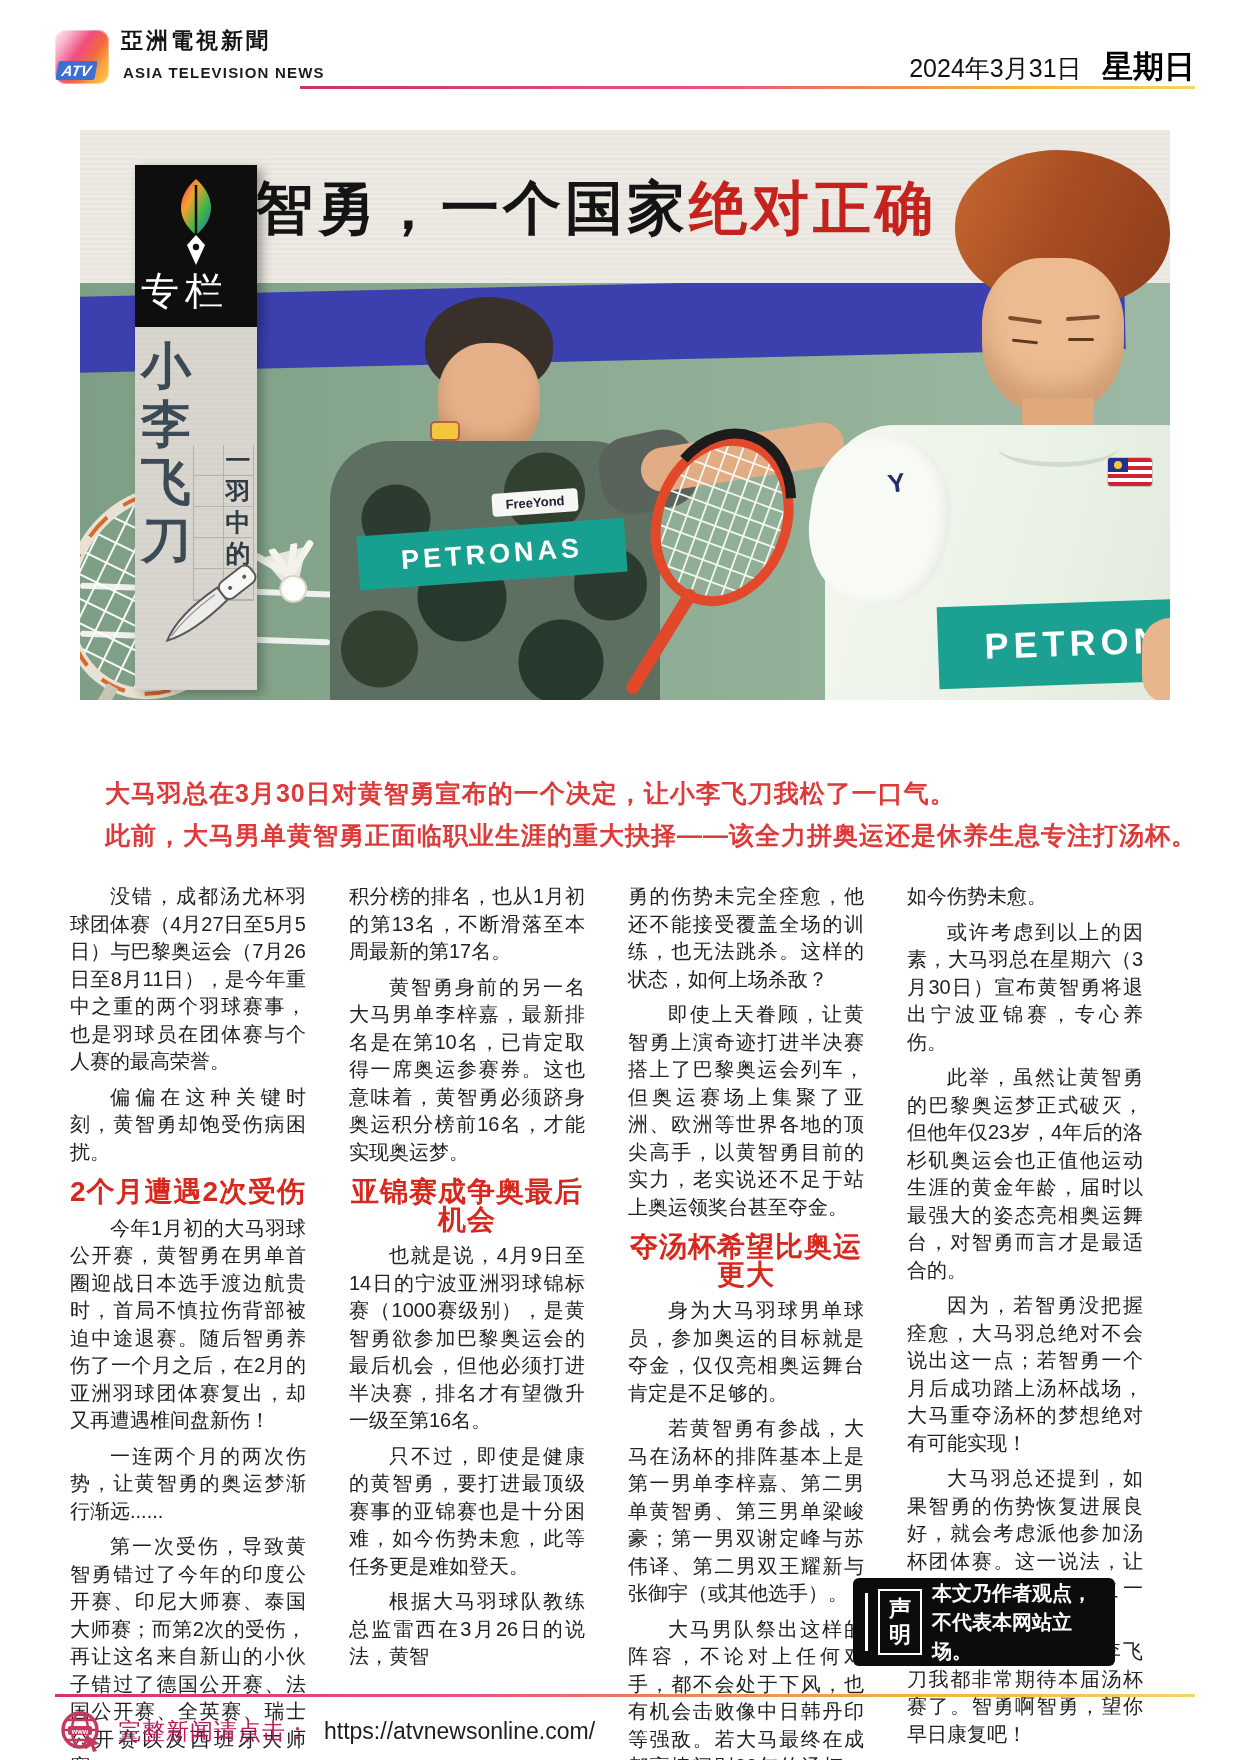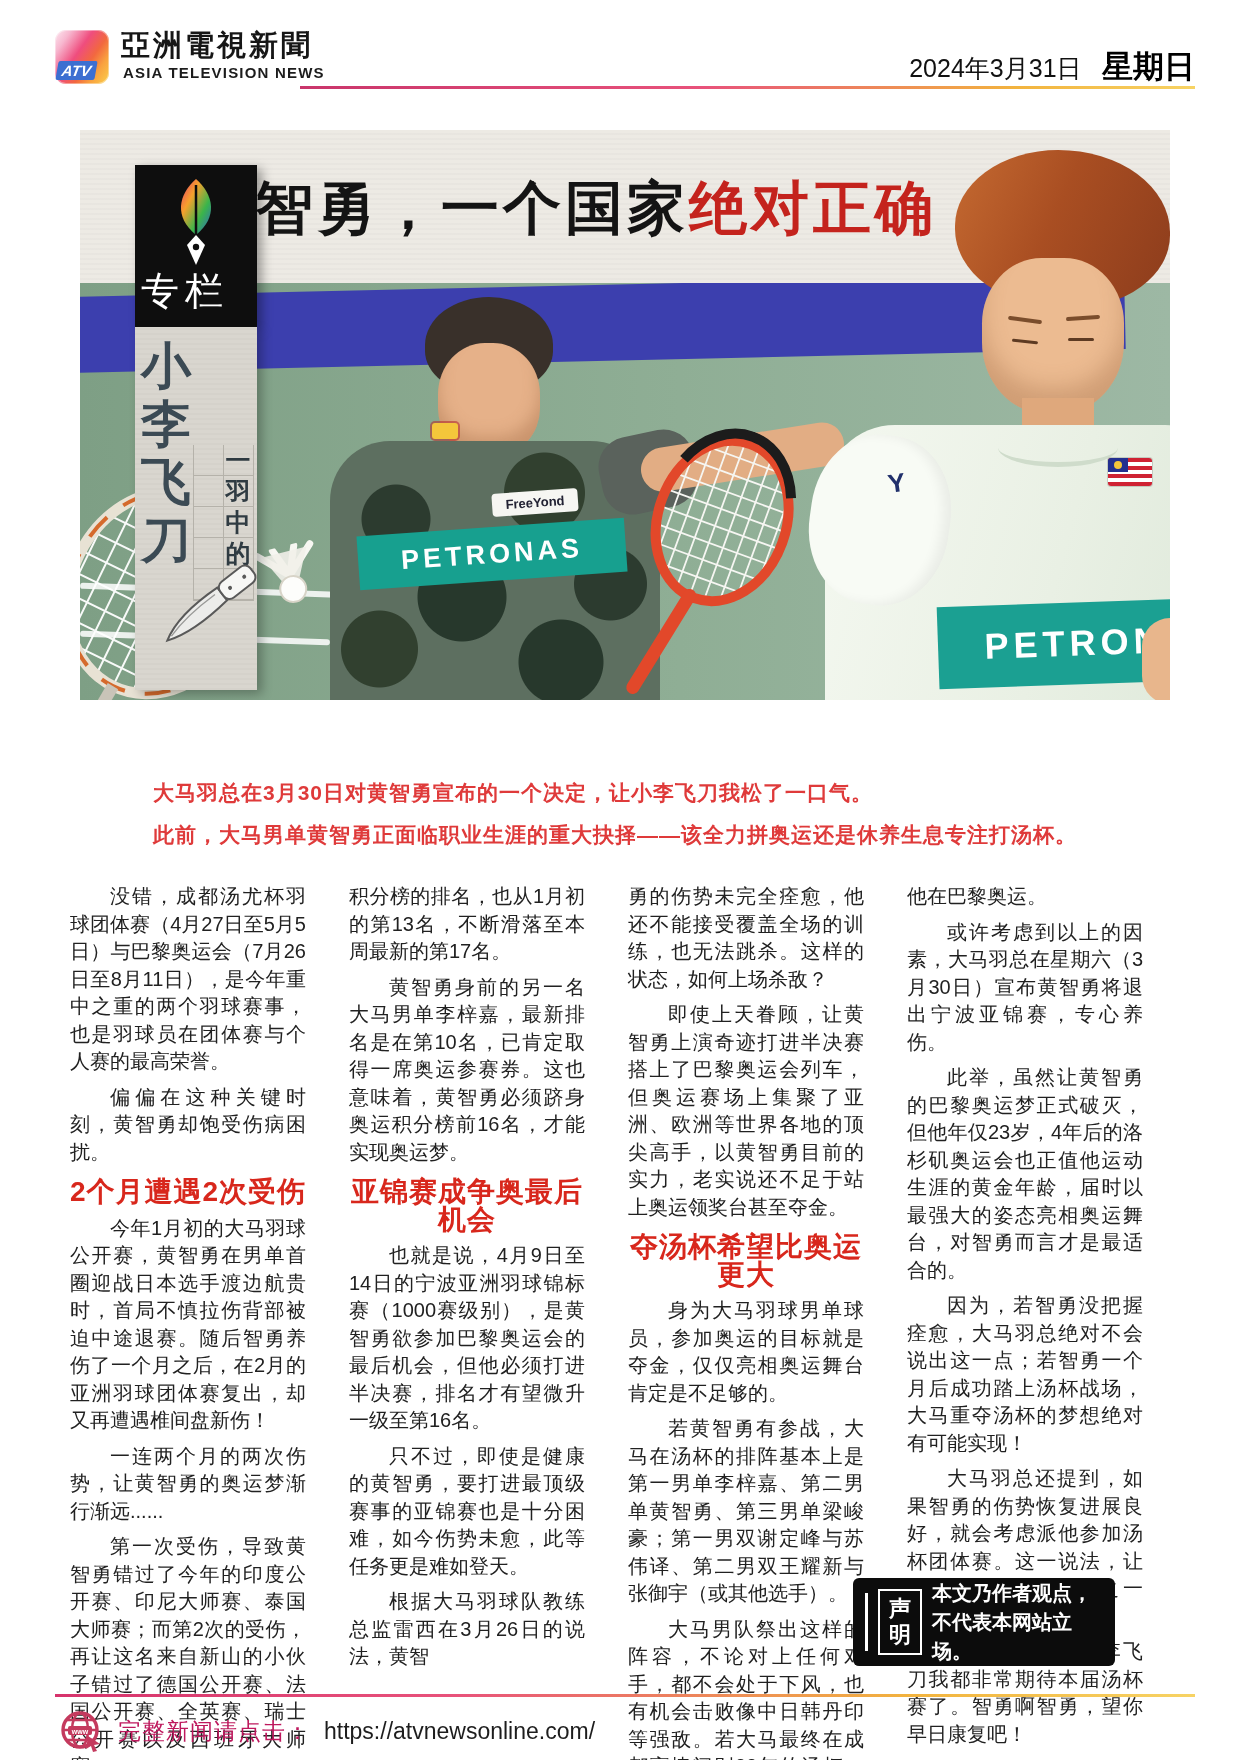--- a/index.html
+++ b/index.html
@@ -6,21 +6,21 @@
   .page{position:relative;width:1250px;height:1760px;background:#ffffff;
         font-family:"Liberation Sans","DejaVu Sans",sans-serif;overflow:hidden;}
 
   
   .header{position:absolute;left:55px;top:28px;right:55px;height:64px;}
   .logo-mark{position:absolute;left:0;top:2px;width:54px;height:54px;border-radius:11px;
     background:linear-gradient(125deg,#fde9f1 0%,#f7b7cf 18%,#ef4d7e 42%,#f2683f 62%,#f9a23f 78%,#fbd14b 100%);
     box-shadow:inset 0 0 0 1px rgba(255,255,255,.4);}
   .logo-abbr{position:absolute;left:2px;bottom:4px;color:#fff;font-weight:bold;font-style:italic;
     font-size:15px;background:#3c6fd1;padding:1px 5px;transform:skewX(-10deg);border-radius:2px;}
-  .brand-cn{position:absolute;left:66px;top:-2px;font-size:29px;font-weight:bold;color:#161616;letter-spacing:3px;}
+  .brand-cn{position:absolute;left:66px;top:-2px;font-size:22px;font-weight:bold;color:#161616;letter-spacing:3px;}
   .brand-en{position:absolute;left:68px;top:36px;font-size:15px;font-weight:bold;color:#1c1c1c;letter-spacing:1.2px;}
   .date-group{position:absolute;right:0;top:18px;white-space:nowrap;text-align:right;}
   .date-text{font-size:25px;color:#111;}
   .weekday-text{font-size:31px;font-weight:bold;color:#000;margin-left:16px;}
   .header-rule{position:absolute;left:300px;right:55px;top:86px;height:3px;
     background:linear-gradient(90deg,#c9356b 0%,#e8527b 45%,#f2b33e 80%,#f7d364 100%);}
 
   
   .feature{position:absolute;left:80px;top:130px;width:1090px;height:570px;background:#edeae4;
     background-image:repeating-linear-gradient(0deg,rgba(0,0,0,.018) 0 2px,transparent 2px 5px);overflow:hidden;}
@@ -112,21 +112,21 @@
   .sub-grid{position:absolute;left:58px;top:118px;width:60px;height:155px;
     background-image:repeating-linear-gradient(0deg,#b5b2aa 0 1px,transparent 1px 31px),
       repeating-linear-gradient(90deg,#b5b2aa 0 1px,transparent 1px 30px);
     border-right:1px solid #b5b2aa;border-bottom:1px solid #b5b2aa;}
   .sub-chars{position:absolute;left:30px;top:0;width:30px;display:flex;flex-direction:column;}
   .sub-chars span{height:31px;line-height:31px;text-align:center;font-size:25px;font-weight:bold;color:#2f3b42;}
   .knife{position:absolute;left:16px;top:258px;transform:rotate(-38deg);}
 
   
   .intro{position:absolute;left:105px;top:772px;}
-  .intro div{font-size:21px;font-weight:bold;color:#df3a3a;line-height:42px;letter-spacing:1px;margin-left:48px;}
+  .intro div{font-size:25px;font-weight:bold;color:#df3a3a;line-height:42px;letter-spacing:1px;}
 
   
   .article{position:absolute;left:62px;top:875px;width:1126px;display:flex;gap:27px;}
   .col{width:252px;font-size:20px;line-height:27.5px;color:#212121;text-align:justify;}
   .col-para{margin:8px;text-indent:2em;}
   .col-para.cont{text-indent:0;}
   .col-heading{margin:12px 0 9px;color:#d8271c;font-size:28px;font-weight:900;text-align:center;letter-spacing:1px;}
 
   
   .disclaimer{position:absolute;left:853px;top:1578px;width:262px;height:88px;background:#0c0c0c;border-radius:6px;
@@ -306,21 +306,21 @@
       </div>
     <div class="col">
         <p class="col-para cont">勇的伤势未完全痊愈，他还不能接受覆盖全场的训练，也无法跳杀。这样的状态，如何上场杀敌？</p>
         <p class="col-para">即使上天眷顾，让黄智勇上演奇迹打进半决赛搭上了巴黎奥运会列车，但奥运赛场上集聚了亚洲、欧洲等世界各地的顶尖高手，以黄智勇目前的实力，老实说还不足于站上奥运领奖台甚至夺金。</p>
         <h3 class="col-heading">夺汤杯希望比奥运更大</h3>
         <p class="col-para">身为大马羽球男单球员，参加奥运的目标就是夺金，仅仅亮相奥运舞台肯定是不足够的。</p>
         <p class="col-para">若黄智勇有参战，大马在汤杯的排阵基本上是第一男单李梓嘉、第二男单黄智勇、第三男单梁峻豪；第一男双谢定峰与苏伟译、第二男双王耀新与张御宇（或其他选手）。</p>
         <p class="col-para">大马男队祭出这样的阵容，不论对上任何对手，都不会处于下风，也有机会击败像中日韩丹印等强敌。若大马最终在成都高捧阔别32年的汤杯，小李飞刀我也不</p>
       </div>
     <div class="col">
-        <p class="col-para cont">他在巴黎奥运。</p>
+        <p class="col-para cont">如今伤势未愈。</p>
         <p class="col-para">或许考虑到以上的因素，大马羽总在星期六（3月30日）宣布黄智勇将退出宁波亚锦赛，专心养伤。</p>
         <p class="col-para">此举，虽然让黄智勇的巴黎奥运梦正式破灭，但他年仅23岁，4年后的洛杉矶奥运会也正值他运动生涯的黄金年龄，届时以最强大的姿态亮相奥运舞台，对智勇而言才是最适合的。</p>
         <p class="col-para">因为，若智勇没把握痊愈，大马羽总绝对不会说出这一点；若智勇一个月后成功踏上汤杯战场，大马重夺汤杯的梦想绝对有可能实现！</p>
         <p class="col-para">大马羽总还提到，如果智勇的伤势恢复进展良好，就会考虑派他参加汤杯团体赛。这一说法，让所有大马球迷都为之一振。</p>
         <p class="col-para">想到这点，让小李飞刀我都非常期待本届汤杯赛了。智勇啊智勇，望你早日康复吧！</p>
       </div>
   </div>
 
   <div class="disclaimer">
     <div class="disc-bar"></div>

